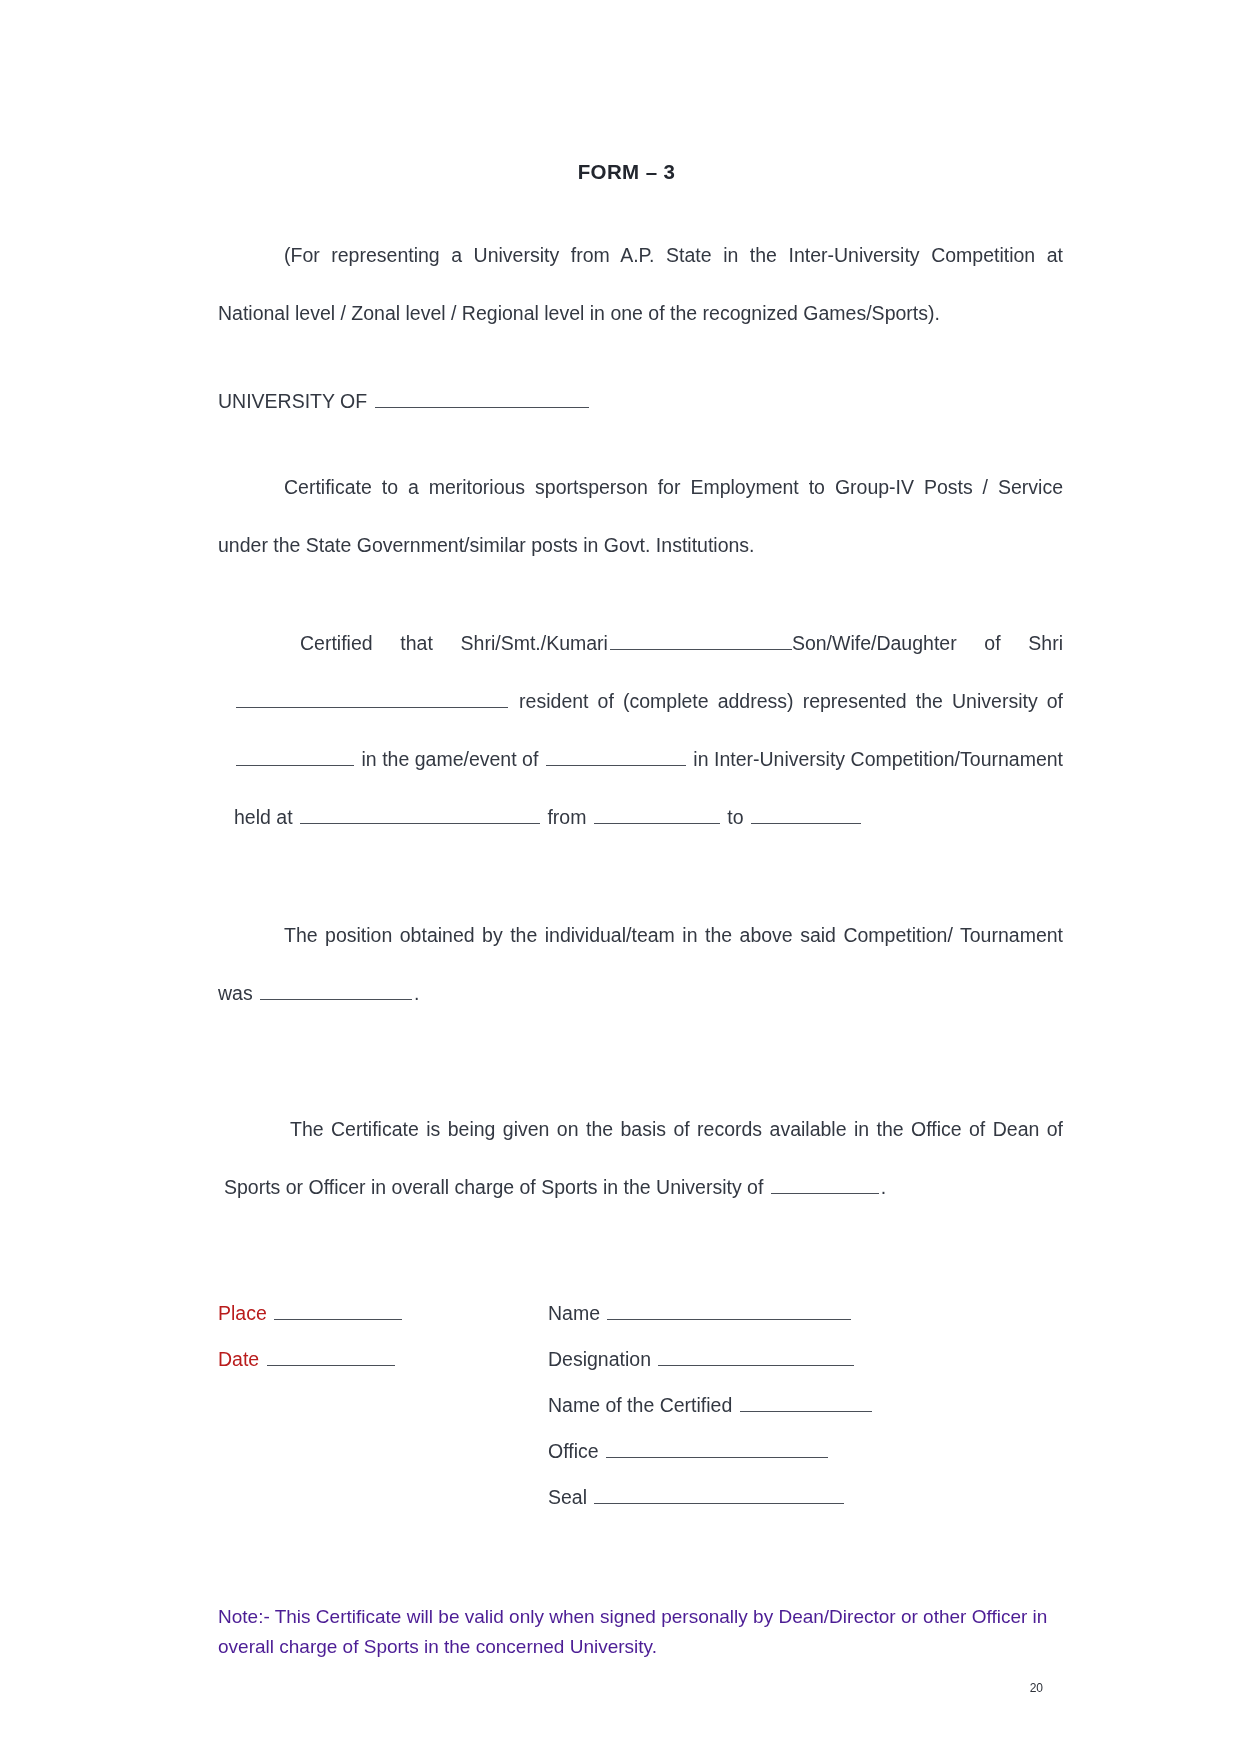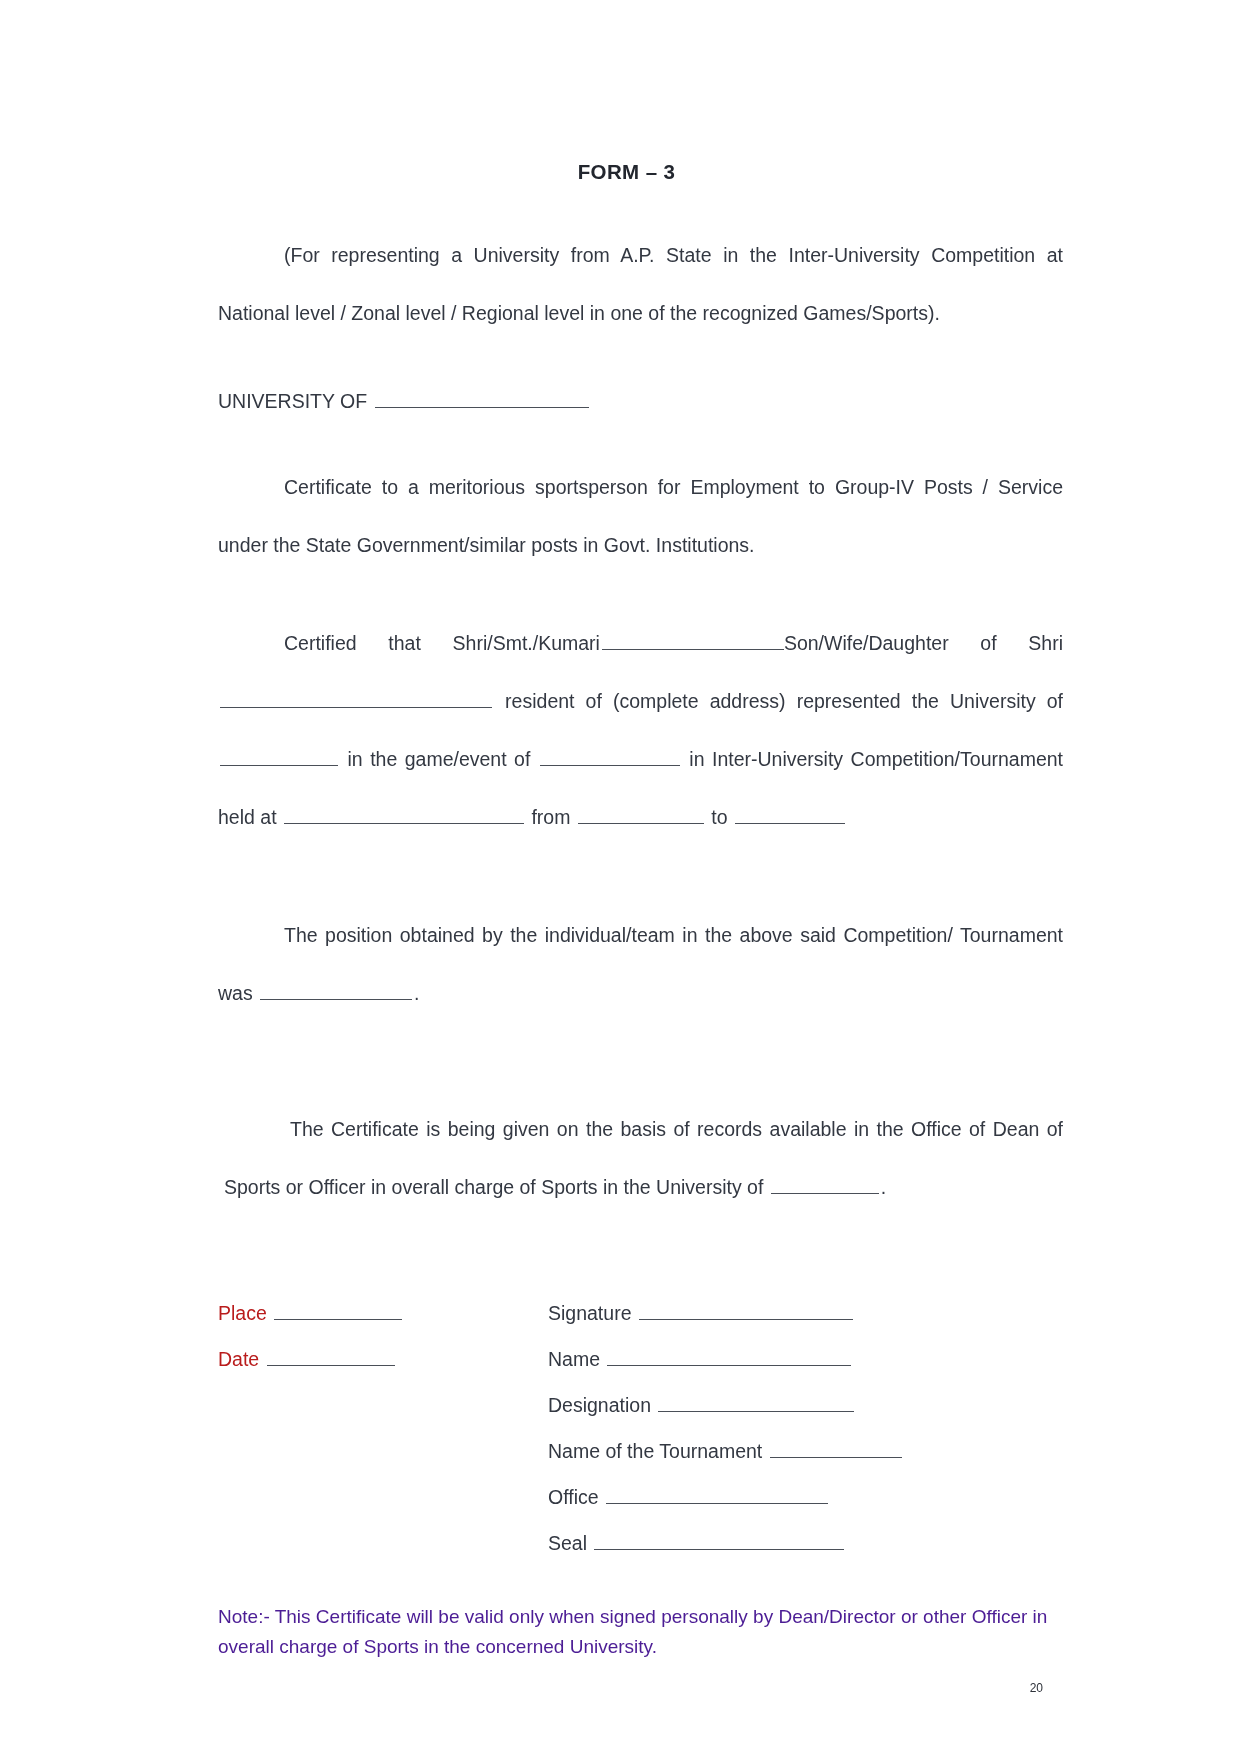--- a/index.html
+++ b/index.html
@@ -56,21 +56,21 @@
     width: 66px;
   }
   .para.nojust {
     text-align: left;
   }
 
   
   .sp-intro    { margin-top: 42px; }
   .sp-univ     { margin-top: 30px; }
   .sp-cert     { margin-top: 28px; }
-  .sp-certified{ margin-top: 40px; }
+  .sp-certified{ margin-top: 40px; margin-left: 16px; }
   .sp-position { margin-top: 60px; }
   .sp-basis    { margin-top: 78px; margin-left: 6px; }
 
   
   .blank {
     display: inline-block;
     border-bottom: 1.6px solid #4a4f58;
     height: 0.82em;
     vertical-align: baseline;
     margin: 0 2px;
@@ -195,33 +195,29 @@
           <span class="blank b-place"></span>
         </div>
         <div class="sig-row">
           <span>Date</span>
           <span class="blank b-date"></span>
         </div>
       </div>
 
       <div class="sig-right">
         <div class="sig-row">
-          <span>Signature</span>
-          <span class="blank b-sig"></span>
-        </div>
-        <div class="sig-row">
           <span>Name</span>
           <span class="blank b-nm"></span>
         </div>
         <div class="sig-row">
           <span>Designation</span>
           <span class="blank b-desig"></span>
         </div>
         <div class="sig-row">
-          <span>Name of the Tournament</span>
+          <span>Name of the Certified</span>
           <span class="blank b-nou"></span>
         </div>
         <div class="sig-row">
           <span>Office</span>
           <span class="blank b-addr"></span>
         </div>
         <div class="sig-row">
           <span>Seal</span>
           <span class="blank b-seal"></span>
         </div>

